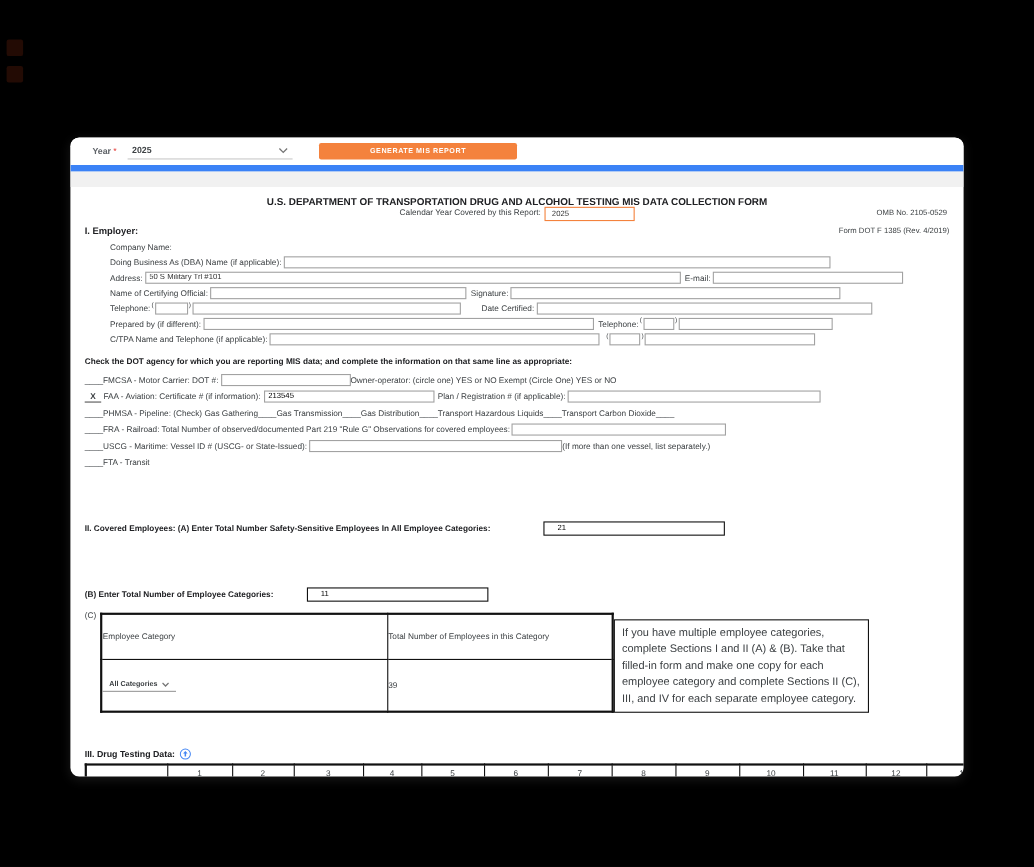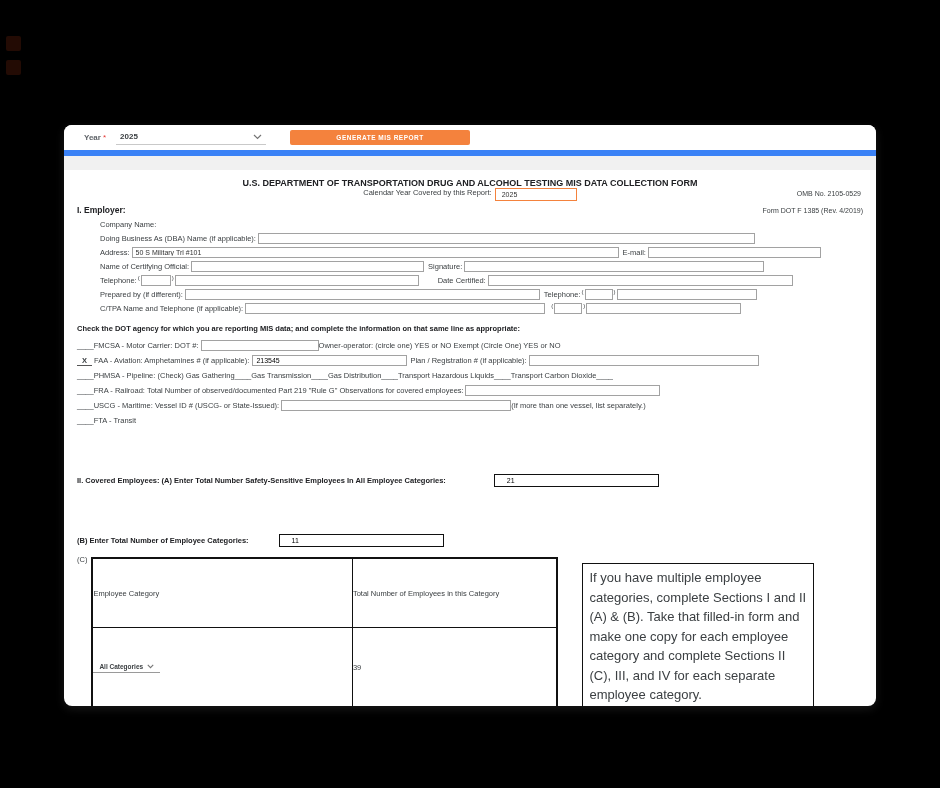--- a/index.html
+++ b/index.html
@@ -55,21 +55,21 @@
 
   .c-block { display:flex; margin-top:9px; }
   .c-label { font-size:7.5px; color:#3c4043; margin-right:4px; margin-top:-2px; }
   table.cat { border-collapse:collapse; border:2px solid #111; }
   table.cat th, table.cat td { border:1.5px solid #111; text-align:left; font-size:7.5px; color:#3c4043; font-weight:normal; }
   table.cat th { width:260px; height:25px; }
   table.cat th + th { width:205px; }
   table.cat td { height:29px; }
   .cat-select { display:inline-flex; align-items:center; gap:4px; border-bottom:1px solid #9a9a9a; padding:0 6px 2px; cursor:pointer; }
   .cat-select span { font-size:6.5px; font-weight:bold; color:#3c4043; }
-  .note-box { margin-left:24px; margin-top:6px; width:232px; border:1.5px solid #111; padding:4px 6px; font-size:13px; line-height:1.5; color:#3c4043; align-self:flex-start; }
+  .note-box { margin-top:6px; width:232px; border:1.5px solid #111; padding:4px 6px; font-size:10px; line-height:1.5; color:#3c4043; align-self:flex-start; }
 
   .drug-head { margin-top:32px; display:flex; align-items:center; gap:4px; }
   .drug-title { font-size:8px; font-weight:bold; color:#202124; }
 
   table.drug { margin-top:3px; border-collapse:collapse; border:2px solid #111; table-layout:fixed; width:833px; }
   table.drug th, table.drug td { border:1px solid #111; font-size:7px; color:#3c4043; text-align:center; padding:1px 2px; overflow:hidden; }
   table.drug .numrow td { height:15px; font-size:7.5px; }
   table.drug th { font-weight:bold; height:74px; vertical-align:middle; }
   table.drug th.tos { text-align:left; }
   table.drug .data td { height:12px; }
@@ -166,21 +166,21 @@
       <div class="agency">
         <div class="agency-head">Check the DOT agency for which you are reporting MIS data; and complete the information on that same line as appropriate:</div>
         <div class="a-row" style="margin-top:5px">
           <span class="blank">____</span>
           <span>FMCSA - Motor Carrier: DOT #:</span>
           <input style="width: 118px; margin-left: 2px;">
           <span>Owner-operator:  (circle one)  YES  or  NO  Exempt  (Circle One)  YES  or  NO</span>
         </div>
         <div class="a-row">
           <span class="xcheck">X</span>
-          <span>FAA - Aviation: Amphetamines # (if applicable):</span>
+          <span>FAA - Aviation: Certificate # (if information):</span>
           <input style="width: 155px; margin-left: 3px;" value="213545">
           <span style="margin-left:3px">Plan / Registration # (if applicable):</span>
           <input style="width: 230px; margin-left: 2px;">
         </div>
         <div class="a-row">
           <span class="blank">____</span>
           <span>PHMSA - Pipeline: (Check) Gas Gathering____Gas Transmission____Gas Distribution____Transport Hazardous Liquids____Transport Carbon Dioxide____</span>
         </div>
         <div class="a-row">
           <span class="blank">____</span>

